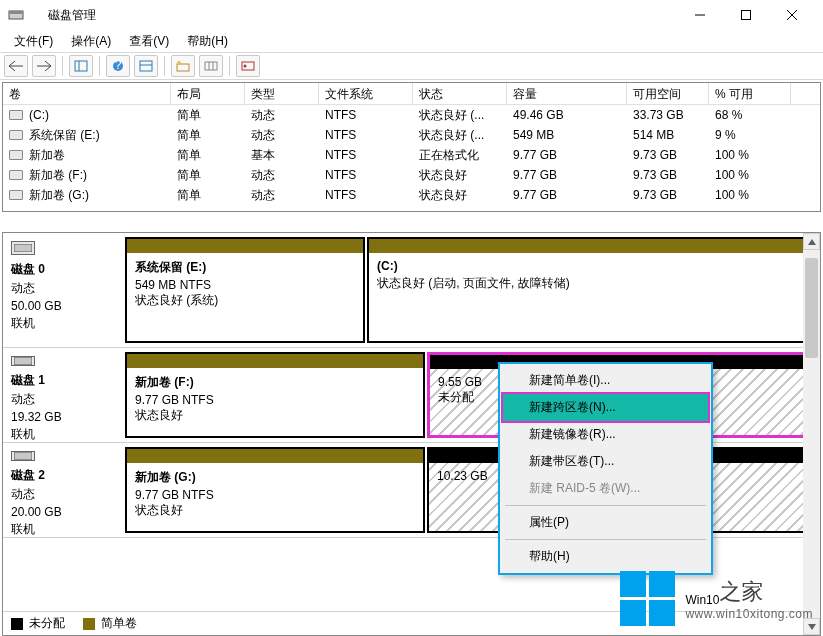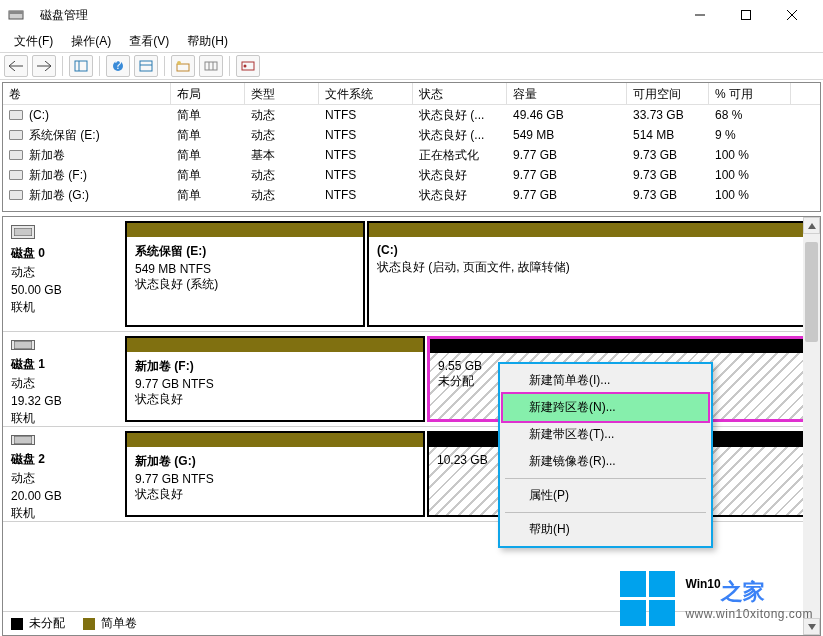--- a/index.html
+++ b/index.html
@@ -1,37 +1,37 @@
 <!DOCTYPE html>
 <html><head>
 <meta charset="utf-8">
 <style>
 *{box-sizing:border-box;margin:0;padding:0;font-family:"Microsoft YaHei","Segoe UI",Tahoma,sans-serif;font-size:12px;color:#000}
 body{background:#fff;width:823px;height:636px;overflow:hidden;position:relative}
-.titlebar{height:30px;display:flex;align-items:center;padding:0 8px;gap:16px}
+.titlebar{height:30px;display:flex;align-items:center;padding:0 8px;gap:24px}
 .titlebar .app-icon{width:16px;height:16px;display:flex;align-items:center;justify-content:center}
 .titlebar .title{flex:1}
 .titlebar .winbtns{display:flex;gap:0}
 .titlebar .winbtn{width:46px;height:30px;display:flex;align-items:center;justify-content:center}
 .menubar{height:22px;display:flex;align-items:center;padding:0 6px;gap:2px}
 .menubar .menu{padding:2px 8px}
 .toolbar{height:28px;border-top:1px solid #d8d8d8;border-bottom:1px solid #d8d8d8;display:flex;align-items:center;padding:0 4px;gap:4px}
 .toolbar .tbtn{width:24px;height:22px;border:1px solid #c8c8c8;background:#f8f8f8;display:flex;align-items:center;justify-content:center;border-radius:2px}
 .toolbar .sep{width:1px;height:20px;background:#d0d0d0;margin:0 2px}
 .content{position:absolute;top:82px;left:2px;right:2px;bottom:0;display:flex;flex-direction:column}
 .volumes{border:1px solid #888;height:130px;display:flex;flex-direction:column}
 .vol-head{display:flex;background:#fff;height:22px;border-bottom:1px solid #e0e0e0}
 .vol-head .vh{border-right:1px solid #e0e0e0;padding:3px 6px;font-weight:normal;white-space:nowrap;overflow:hidden}
 .vol-rows{flex:1;overflow:auto}
 .vol-row{display:flex;height:20px;align-items:center}
 .vol-row .vc{padding:2px 6px;white-space:nowrap;overflow:hidden}
 .vol-row .vc.first{display:flex;align-items:center;gap:6px}
 .vol-icon{width:14px;height:10px;background:#e8e8e8;border:1px solid #888;border-radius:1px;position:relative;flex-shrink:0}
 .col-vol{width:168px}.col-layout{width:74px}.col-type{width:74px}.col-fs{width:94px}.col-status{width:94px}.col-cap{width:120px}.col-free{width:82px}.col-pct{width:82px}
-.graphical{flex:1;border:1px solid #888;margin-top:4px;display:flex;flex-direction:column;overflow:hidden;position:relative}
+.graphical{flex:1;border:1px solid #888;margin-top:20px;display:flex;flex-direction:column;overflow:hidden;position:relative}
 .disks{flex:1;overflow:auto}
 .disk-row{display:flex;height:115px;border-bottom:1px solid #d0d0d0}
 .disk-row.short{height:95px}
 .disk-info{width:120px;padding:8px;display:flex;flex-direction:column;gap:2px}
 .disk-info .di-icon{width:24px;height:14px;background:#e8e8e8;border:1px solid #666;margin-bottom:4px;display:flex;align-items:center;justify-content:center}
 .disk-info b{font-weight:bold}
 .disk-parts{flex:1;padding:4px 6px 4px 2px;display:flex;gap:2px}
 .part{border:2px solid #000;display:flex;flex-direction:column}
 .part .bar{height:14px;background:#807010}
 .part .bar.unalloc{background:#000}
@@ -41,28 +41,28 @@
 .part .pt .pname{font-weight:bold;margin-bottom:2px}
 .legend{height:24px;border-top:1px solid #d0d0d0;display:flex;align-items:center;padding:0 8px;gap:18px}
 .legend .lg{display:flex;align-items:center;gap:6px}
 .legend .sw{width:12px;height:12px}
 .scrollbar{position:absolute;right:0;top:0;width:17px;bottom:0;background:#f0f0f0;display:flex;flex-direction:column}
 .scrollbar .sbbtn{height:17px;background:#f0f0f0;display:flex;align-items:center;justify-content:center;border:1px solid #d0d0d0}
 .scrollbar .thumb{position:absolute;top:25px;height:100px;left:2px;right:2px;background:#c8c8c8;border-radius:2px}
 .ctxmenu{position:absolute;top:362px;left:498px;width:215px;background:#f0f0f0;border:2px solid #0ea5e9;box-shadow:3px 3px 6px rgba(0,0,0,0.25);padding:3px}
 .ctxmenu .ci{padding:5px 26px;white-space:nowrap}
 .ctxmenu .ci.disabled{color:#888}
-.ctxmenu .ci.sel{background:#86efac;outline:2px solid #e030d0}
+.ctxmenu .ci.sel{background:#14b8a6;outline:2px solid #e030d0}
 .ctxmenu .csep{height:1px;background:#c0c0c0;margin:3px 2px}
 .watermark{position:absolute;right:10px;bottom:10px;display:flex;align-items:center;gap:10px}
 .watermark .winlogo{display:grid;grid-template-columns:26px 26px;grid-template-rows:26px 26px;gap:3px}
 .watermark .winlogo div{background:#00a2ed}
 .watermark .wt{display:flex;flex-direction:column;align-items:flex-start}
-.watermark .wt .big{font-size:28px;font-weight:bold;color:#00a2ed;display:flex;align-items:flex-start}
-.watermark .wt .big .cn{font-size:22px;color:#3b82f6}
+.watermark .wt .big{font-size:28px;font-weight:normal;color:#00a2ed;display:flex;align-items:flex-end}
+.watermark .wt .big .cn{font-size:22px;color:#404040}
 .watermark .wt .url{color:#666;letter-spacing:0.5px}
 svg{display:block}
 </style>
 </head>
 <body>
 
 <div class="titlebar">
   <span class="app-icon">
     <svg width="16" height="16">
         <rect x="1" y="4" width="14" height="8" fill="#d0d0d0" stroke="#555"></rect>
@@ -348,22 +348,23 @@
           </svg>
         </div>
     </div>
   </div>
 
 </div>
 
 <div class="ctxmenu" id="ctxmenu">
     <div class="ci">新建简单卷(I)...</div>
     <div class="ci sel">新建跨区卷(N)...</div>
+    <div class="ci">新建镜像卷(R)...</div>
     <div class="ci">新建带区卷(T)...</div>
-    <div class="ci">新建镜像卷(R)...</div>
+    <div class="ci disabled">新建 RAID-5 卷(W)...</div>
     <div class="csep"></div>
     <div class="ci">属性(P)</div>
     <div class="csep"></div>
     <div class="ci">帮助(H)</div>
   </div>
 
 <div class="watermark">
   <div class="winlogo">
       <div></div>
       <div></div>

